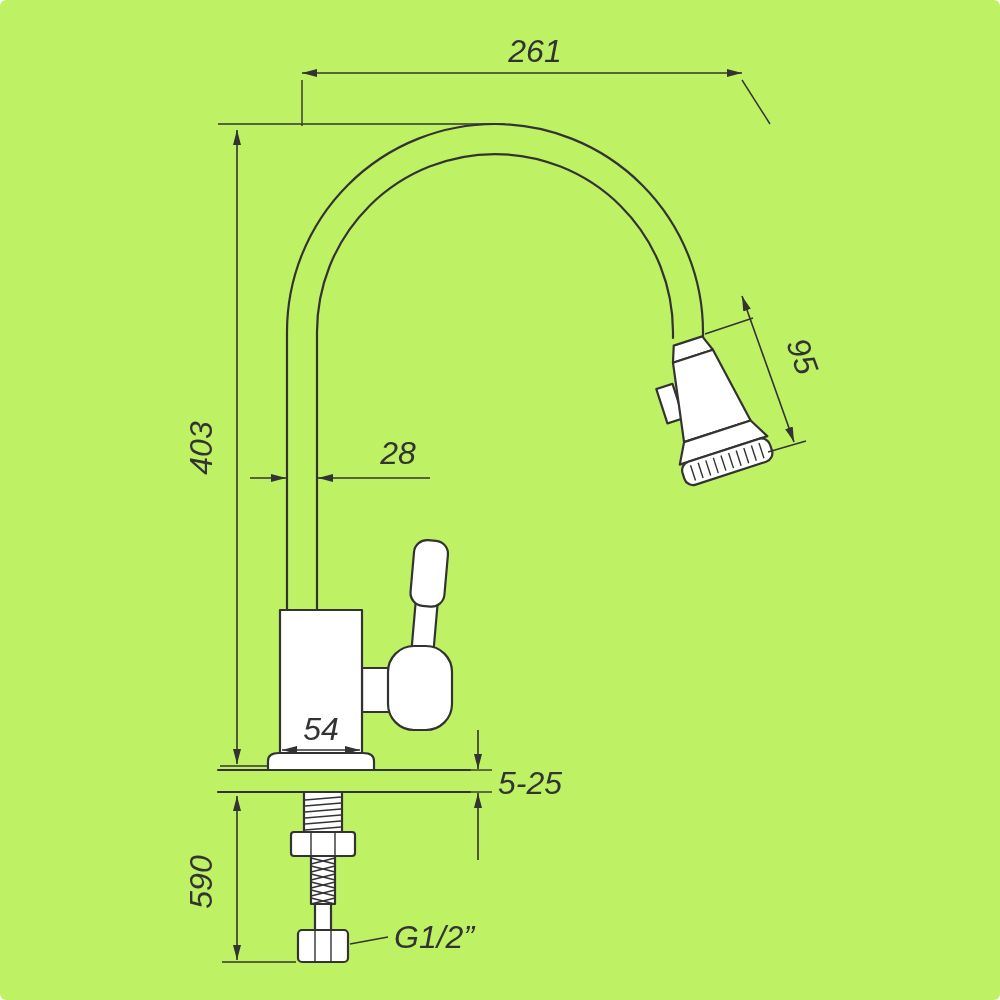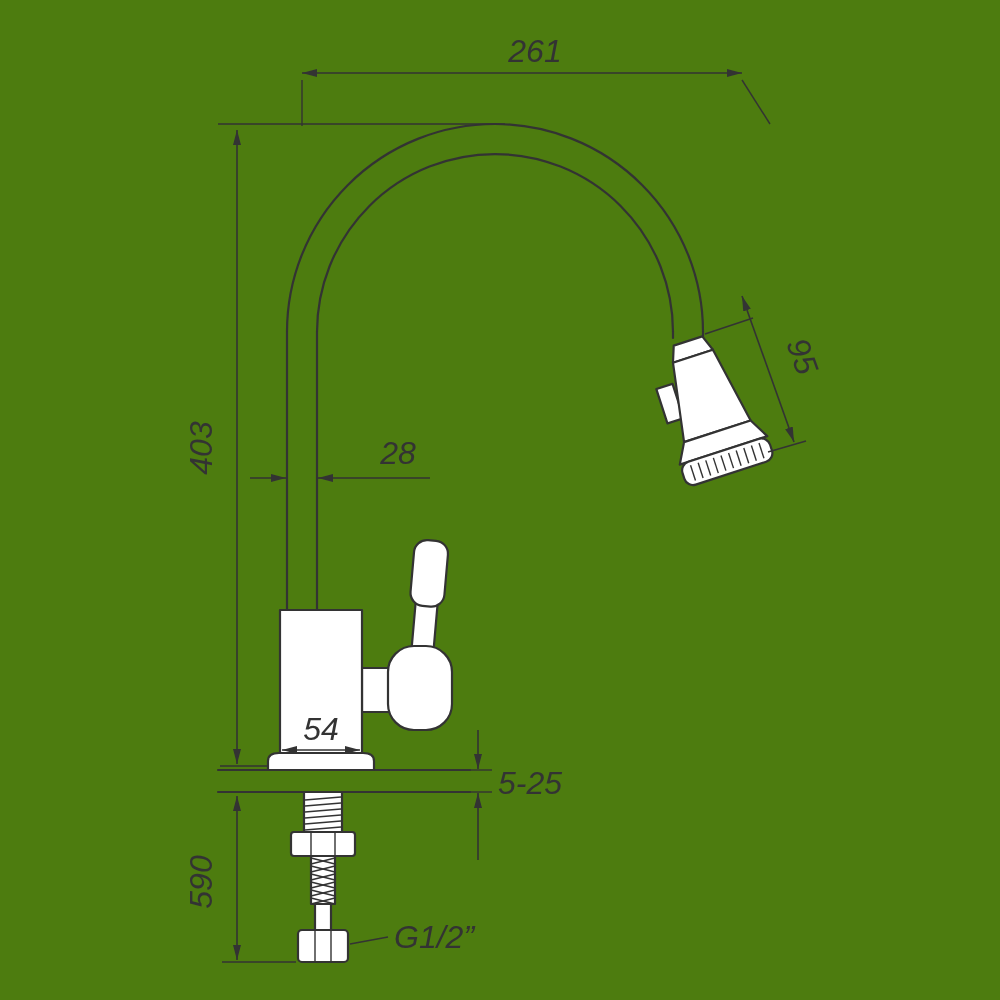--- a/index.html
+++ b/index.html
@@ -1,16 +1,16 @@
 <!DOCTYPE html>
 <html><head>
 <meta charset="utf-8">
 <style>
   html,body{margin:0;padding:0;background:#ffffff;}
-  .stage{width:1000px;height:1000px;background:#4d7c0f;position:relative;}
+  .stage{width:1000px;height:1000px;background:#bef264;position:relative;border-radius:6px;}
   svg{display:block;}
   .obj{stroke:#333333;stroke-width:2.2;fill:none;stroke-linecap:round;stroke-linejoin:round;}
   .objf{stroke:#333333;stroke-width:2.2;fill:#ffffff;stroke-linejoin:round;}
   .detail{stroke:#333333;stroke-width:1.4;fill:none;}
   .dimline{stroke:#333333;stroke-width:1.6;fill:none;}
   .extline{stroke:#333333;stroke-width:1.4;fill:none;}
   .dim-label{font-family:"Liberation Sans",sans-serif;font-style:italic;font-size:32px;fill:#333333;}
 </style>
 </head>
 <body>

